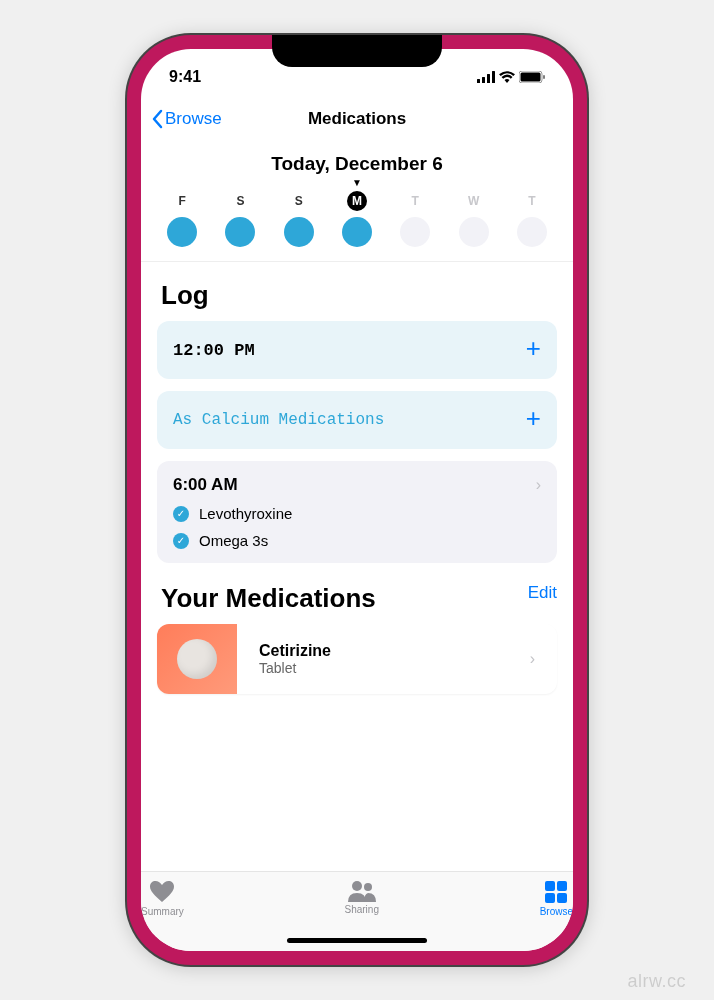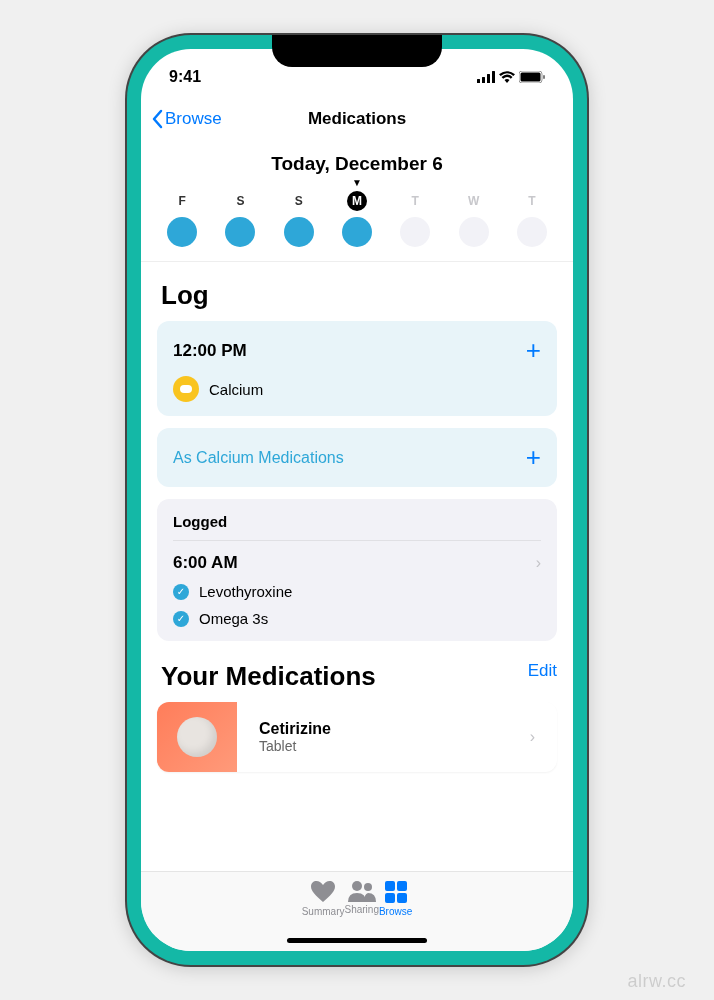--- a/index.html
+++ b/index.html
@@ -17,21 +17,21 @@
     position: absolute;
     bottom: 8px;
     right: 28px;
     color: rgba(0,0,0,0.15);
     font-size: 18px;
     letter-spacing: 0.5px;
   }
   .phone {
     width: 460px;
     height: 930px;
-    background: #14b8a6;
+    background: #be185d;
     border-radius: 64px;
     padding: 14px;
     box-shadow: 0 0 0 2px #444, 0 2px 20px rgba(0,0,0,0.2);
     position: relative;
   }
   .screen {
     width: 100%;
     height: 100%;
     background: #fff;
     border-radius: 50px;
@@ -137,21 +137,21 @@
     justify-content: space-between;
     align-items: flex-start;
     margin: 20px 0 10px 4px;
   }
   .edit-link { color: #007aff; font-size: 17px; }
   .card {
     border-radius: 12px;
     padding: 14px 16px;
     margin-bottom: 12px;
   }
-  .card.blue { background: #e8f4f9; }
+  .card.blue { background: #e8f4f9; font-family: Liberation Mono, monospace; }
   .card.gray { background: #f2f2f7; }
   .card-row {
     display: flex;
     justify-content: space-between;
     align-items: center;
   }
   .card-time { font-size: 17px; font-weight: 700; }
   .card-subtitle { font-size: 16px; color: #2ea7d8; }
   .plus-icon { font-size: 26px; color: #007aff; font-weight: 300; }
   .med-row {
@@ -215,21 +215,21 @@
     justify-content: space-between;
     align-items: center;
   }
   .med-name { font-size: 16px; font-weight: 600; }
   .med-sub { font-size: 14px; color: #666; }
   .tab-bar {
     height: 80px;
     background: rgba(248,248,248,0.92);
     border-top: 1px solid rgba(0,0,0,0.08);
     display: flex;
-    justify-content: center;
+    justify-content: space-between;
     padding-top: 8px;
   }
   .tab-item {
     display: flex;
     flex-direction: column;
     align-items: center;
     gap: 2px;
     font-size: 10px;
     color: #8e8e93;
   }
@@ -316,35 +316,30 @@
     </div>
 
     <div class="content">
       <div class="section-title">Log</div>
 
       <div class="card blue">
         <div class="card-row">
           <span class="card-time">12:00 PM</span>
           <span class="plus-icon">+</span>
         </div>
-        <div class="med-row">
-          <span class="pill-icon"></span>
-          <span>Calcium</span>
-        </div>
       </div>
 
       <div class="card blue">
         <div class="card-row">
           <span class="card-subtitle">As Calcium Medications</span>
           <span class="plus-icon">+</span>
         </div>
       </div>
 
       <div class="card gray">
-        <div class="logged-header">Logged</div>
         <div class="card-row">
           <span class="card-time">6:00 AM</span>
           <span class="chevron">›</span>
         </div>
         <div class="med-row">
           <span class="check-icon">✓</span>
           <span>Levothyroxine</span>
         </div>
         <div class="med-row">
           <span class="check-icon">✓</span>

